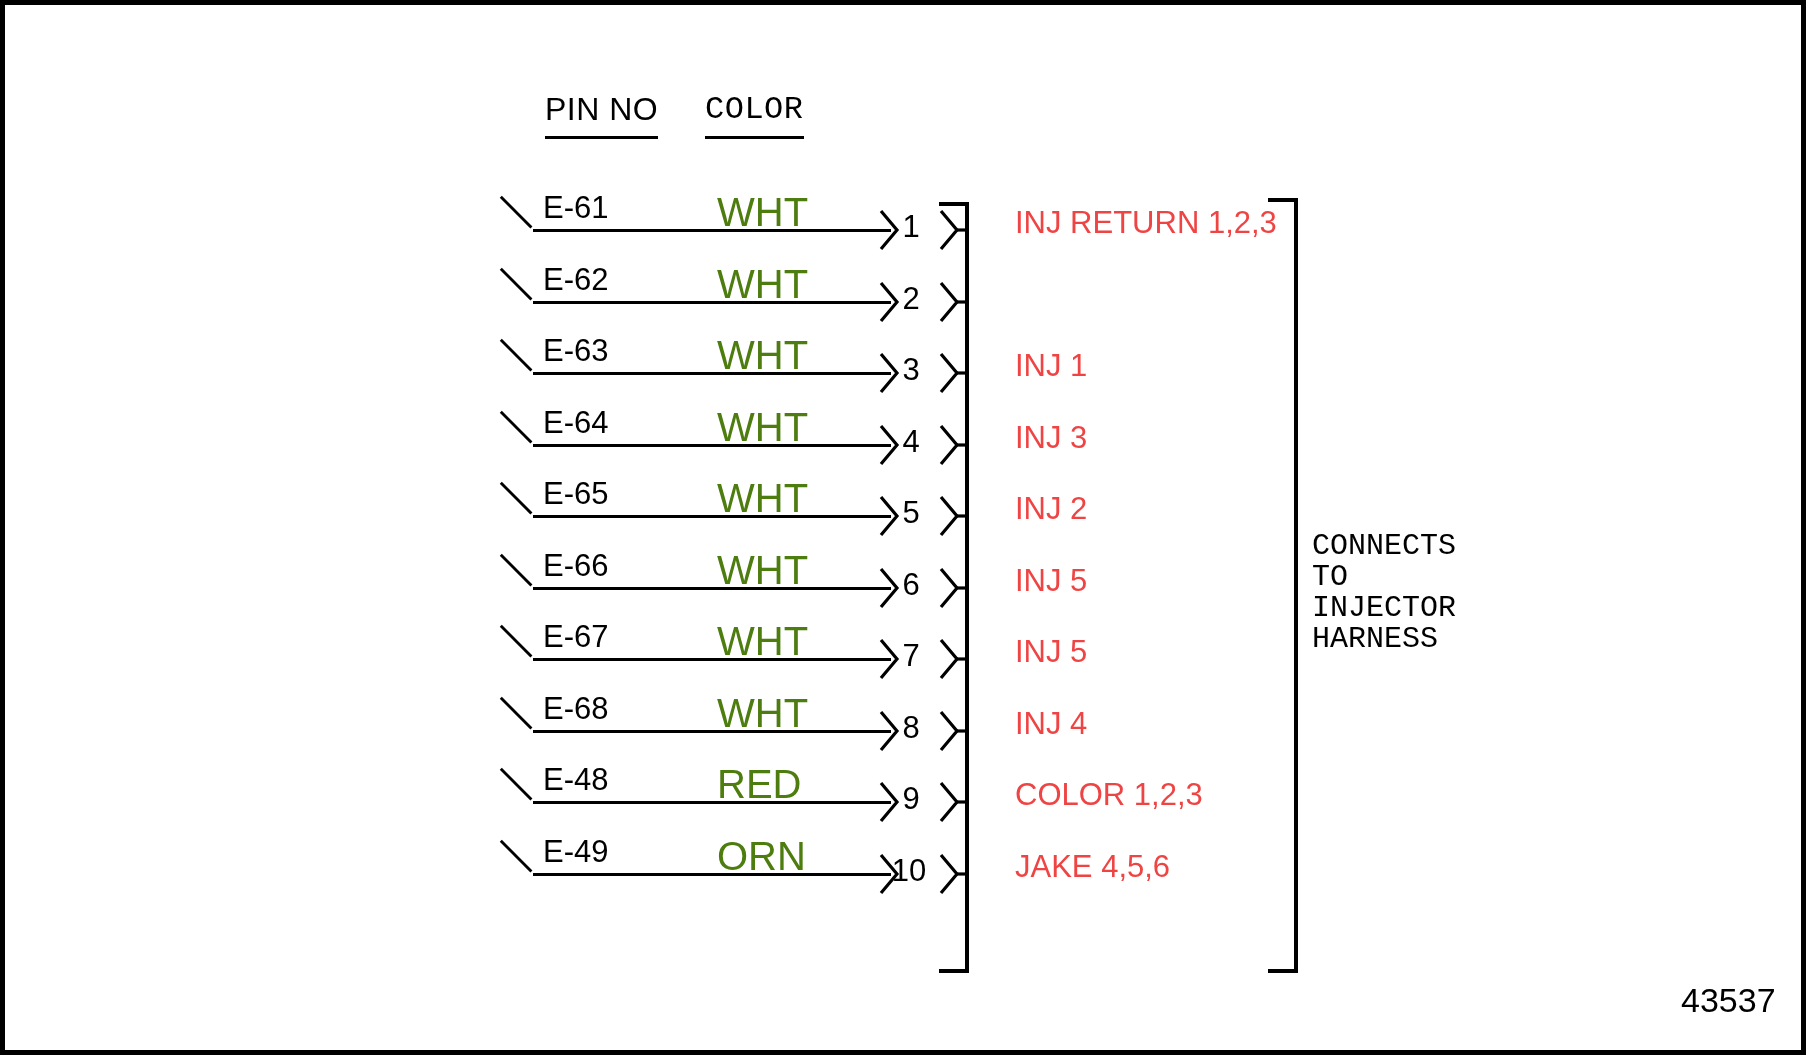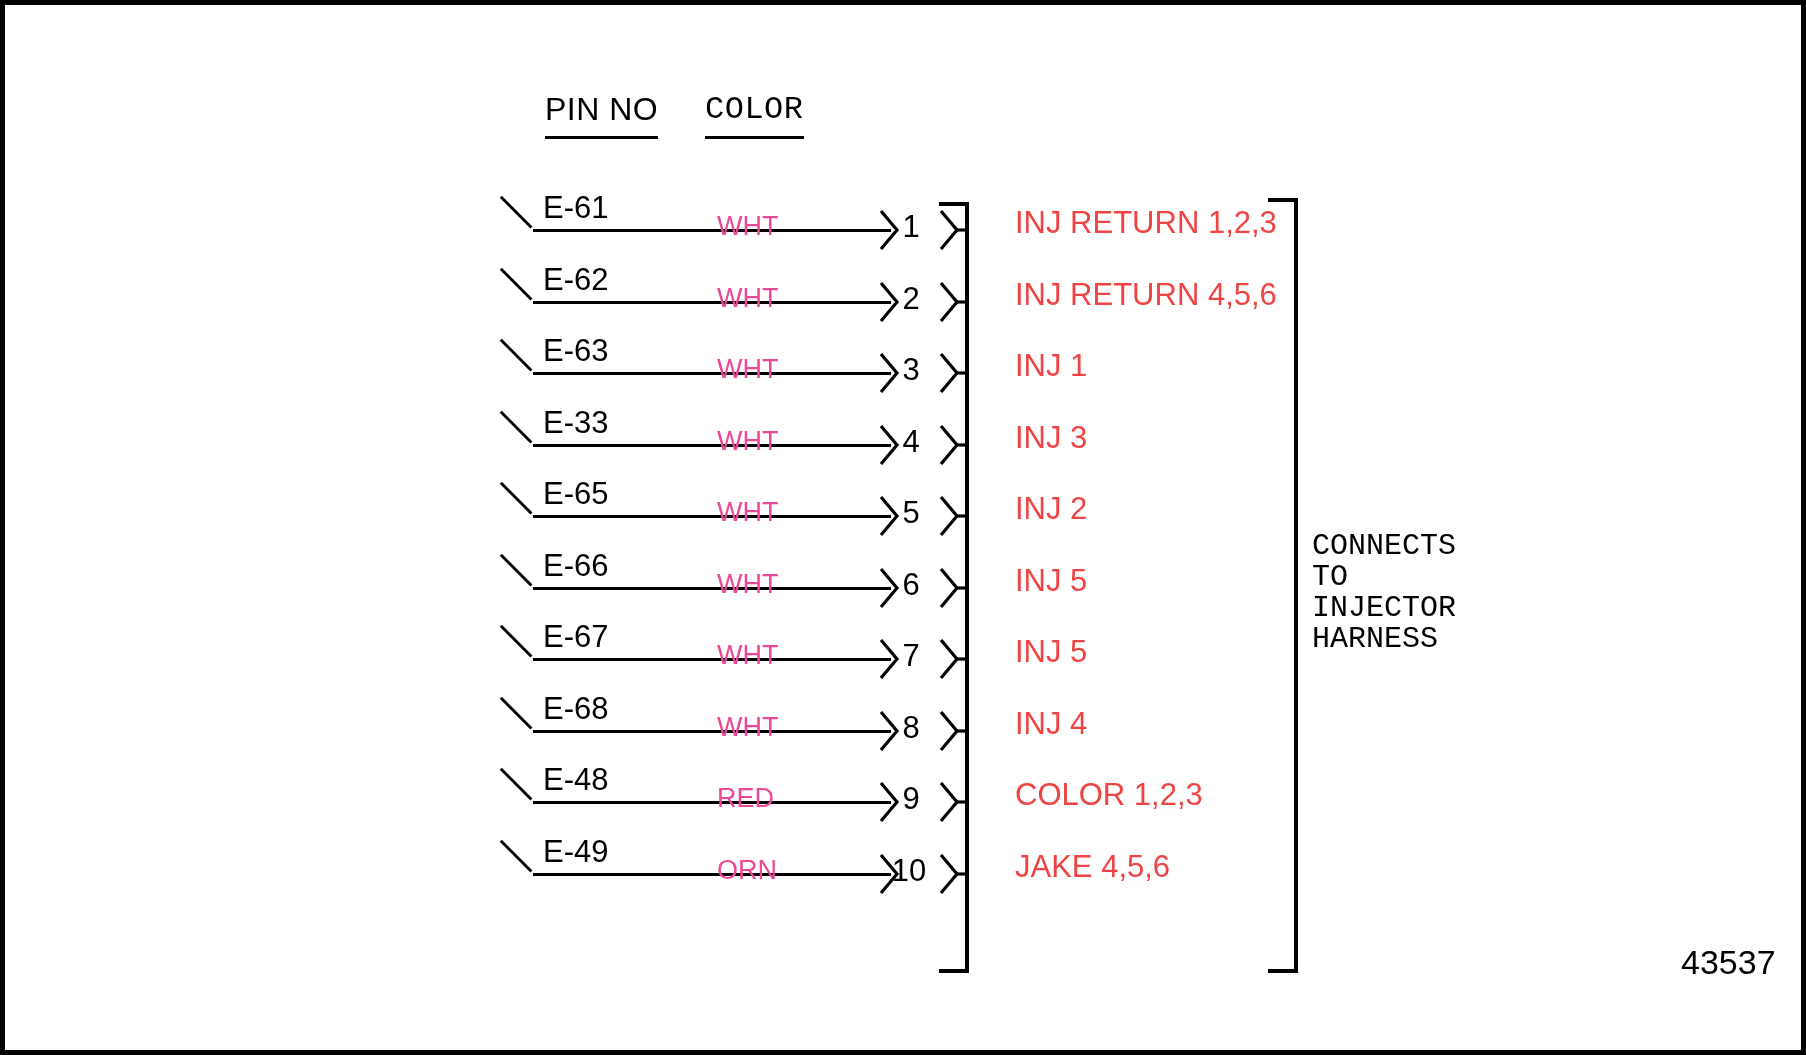--- a/index.html
+++ b/index.html
@@ -87,24 +87,23 @@
     font-size: 31px;
     color: #000000;
     white-space: nowrap;
   }
 
   
   .wire-color {
     position: absolute;
     left: 712px;
     top: 17px;
-    font-size: 27px;
-    color: #ec4899;
-    white-space: nowrap;
-    margin-top: 21px;
+    font-size: 40px;
+    color: #4d7c0f;
+    white-space: nowrap;
   }
 
   
   .term {
     position: absolute;
     left: 870px;
     top: 26px;
     width: 120px;
     height: 62px;
     overflow: visible;
@@ -155,21 +154,21 @@
     color: #000000;
     white-space: nowrap;
     font-family: Liberation Mono, monospace;
   }
   #harness-caption div { display: block; }
 
   
   #drawing-number {
     position: absolute;
     left: 1676px;
-    top: 938px;
+    top: 976px;
     font-size: 34px;
     color: #000000;
     white-space: nowrap;
   }
 </style>
 </head>
 <body>
 
 <div id="frame">
   <div id="canvas">
@@ -199,21 +198,20 @@
           </svg>
           <div class="wire-line"></div>
           <div class="wire-id">E-62</div>
           <div class="wire-color">WHT</div>
           <svg class="term" viewBox="0 0 120 62">
             <polyline points="6,12 22,31 6,50" fill="none" stroke="#000000" stroke-width="3.2"></polyline>
             <polyline points="66,12 82,31 66,50" fill="none" stroke="#000000" stroke-width="3.2"></polyline>
             <line x1="80" y1="31" x2="94" y2="31" stroke="#000000" stroke-width="3.2"></line>
           </svg>
           <div class="pin-no">2</div>
-          <div class="signal">INJ RETURN 4,5,6</div>
         </div>
         <div class="wire-row" style="top: 311px;">
           <svg class="stub" viewBox="0 0 40 40">
             <line x1="2" y1="2" x2="36" y2="36" stroke="#000000" stroke-width="3.2"></line>
           </svg>
           <div class="wire-line"></div>
           <div class="wire-id">E-63</div>
           <div class="wire-color">WHT</div>
           <svg class="term" viewBox="0 0 120 62">
             <polyline points="6,12 22,31 6,50" fill="none" stroke="#000000" stroke-width="3.2"></polyline>
@@ -221,21 +219,21 @@
             <line x1="80" y1="31" x2="94" y2="31" stroke="#000000" stroke-width="3.2"></line>
           </svg>
           <div class="pin-no">3</div>
           <div class="signal">INJ 1</div>
         </div>
         <div class="wire-row" style="top: 382.5px;">
           <svg class="stub" viewBox="0 0 40 40">
             <line x1="2" y1="2" x2="36" y2="36" stroke="#000000" stroke-width="3.2"></line>
           </svg>
           <div class="wire-line"></div>
-          <div class="wire-id">E-33</div>
+          <div class="wire-id">E-64</div>
           <div class="wire-color">WHT</div>
           <svg class="term" viewBox="0 0 120 62">
             <polyline points="6,12 22,31 6,50" fill="none" stroke="#000000" stroke-width="3.2"></polyline>
             <polyline points="66,12 82,31 66,50" fill="none" stroke="#000000" stroke-width="3.2"></polyline>
             <line x1="80" y1="31" x2="94" y2="31" stroke="#000000" stroke-width="3.2"></line>
           </svg>
           <div class="pin-no">4</div>
           <div class="signal">INJ 3</div>
         </div>
         <div class="wire-row" style="top: 454px;">

